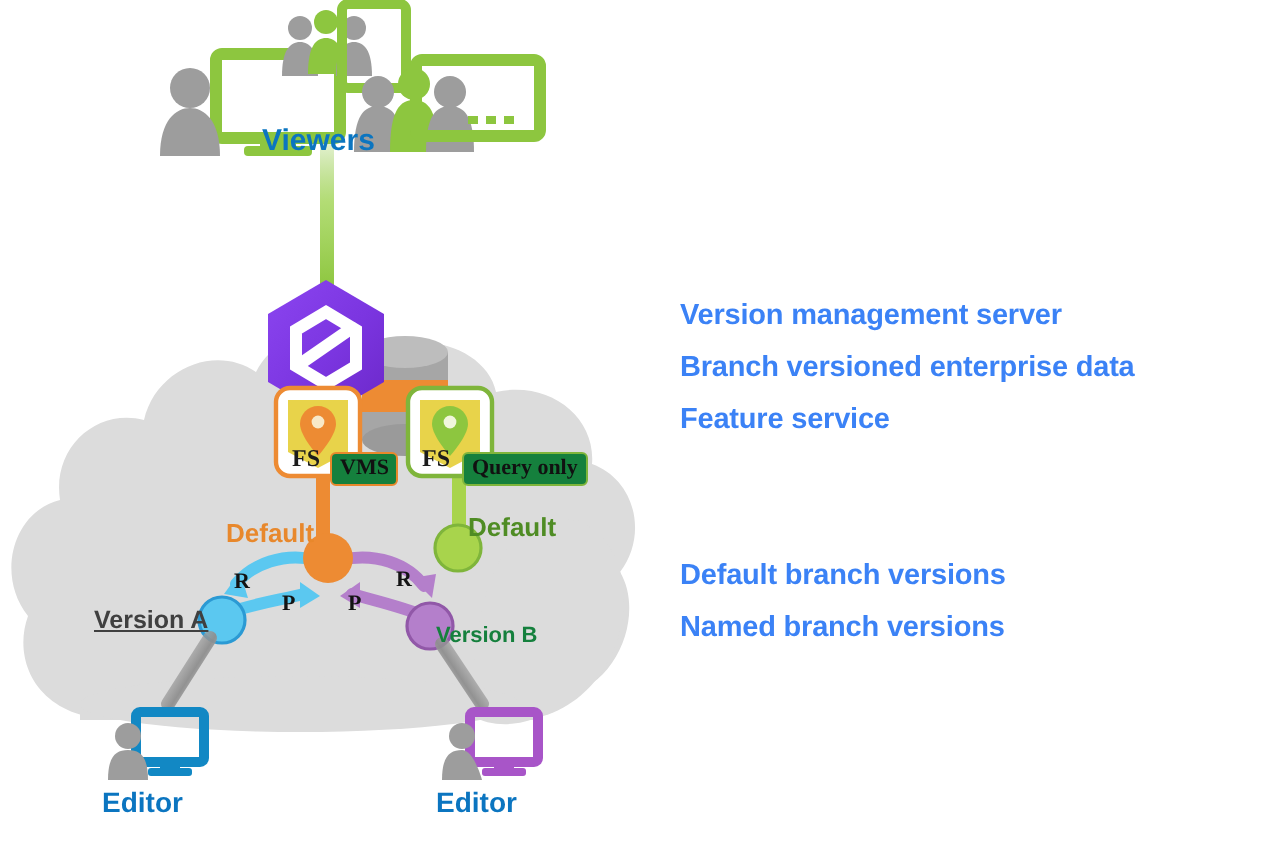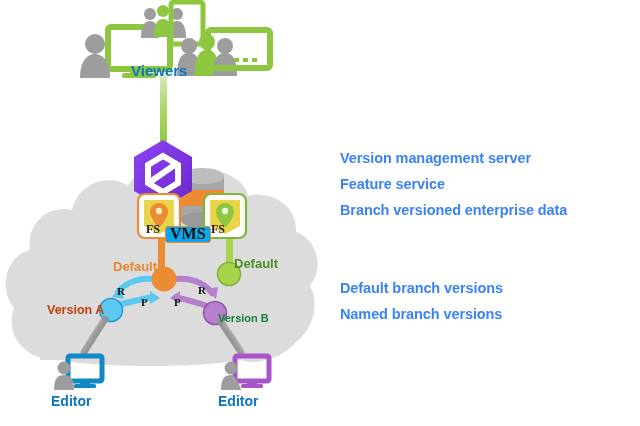--- a/index.html
+++ b/index.html
@@ -76,45 +76,46 @@
     color: #E8882C;
     font-size: 13px;
   }
   .lbl-default-g {
     left: 234px; top: 256px;
     color: #4F8C24;
     font-size: 13px;
   }
   .lbl-version-a {
     left: 47px; top: 303px;
-    color: #c2410c;
+    color: #404040;
     font-size: 12.5px;
+    text-decoration: underline;
   }
   .lbl-version-b {
     left: 218px; top: 312px;
     color: #15803d;
     font-size: 11px;
   }
   .badge-fs {
     position: absolute;
     font-family: "Liberation Serif", serif;
     font-weight: bold;
     font-size: 12px;
     color: #1c1c1c;
     text-align: center;
   }
   .badge-fs.a { left: 146px; top: 222px; }
   .badge-fs.b { left: 211px; top: 222px; }
   .tag {
     position: absolute;
     font-family: "Liberation Serif", serif;
     font-weight: bold;
-    font-size: 16px;
+    font-size: 11px;
     color: #111;
-    background: #0ea5e9;
+    background: #15803d;
     border: 1.4px solid;
     border-radius: 3px;
     padding: 1px 4px 2px 4px;
     line-height: 12px;
   }
   .tag.vms { left: 165px; top: 226px; border-color: #E8882C; }
   .tag.query { left: 231px; top: 226px; border-color: #7FB53B; }
   .rp {
     position: absolute;
     font-family: "Liberation Serif", serif;
@@ -295,39 +296,40 @@
     </g>
   </svg>
 
   <div class="txt lbl-viewers">Viewers</div>
 
 
   <div class="badge-fs a">FS</div>
   <div class="tag vms">VMS</div>
 
   <div class="badge-fs b">FS</div>
+  <div class="tag query">Query only</div>
 
   <div class="txt lbl-default-o">Default</div>
   <div class="txt lbl-version-a">Version A</div>
   <div class="txt lbl-version-b">Version B</div>
   <div class="txt lbl-default-g">Default</div>
 
   <div class="rp r1">R</div>
   <div class="rp p1">P</div>
   <div class="rp p2">P</div>
   <div class="rp r2">R</div>
 
   <div class="txt lbl-editor-a">Editor</div>
   <div class="txt lbl-editor-b">Editor</div>
 
   <div class="legend">
     <div class="legend-group">
       <div class="legend-item">Version management server</div>
+      <div class="legend-item">Branch versioned enterprise data</div>
       <div class="legend-item">Feature service</div>
-      <div class="legend-item">Branch versioned enterprise data</div>
     </div>
     <div class="legend-group second">
       <div class="legend-item">Default branch versions</div>
       <div class="legend-item">Named branch versions</div>
     </div>
   </div>
 
 </div>
 
 </body></html>

